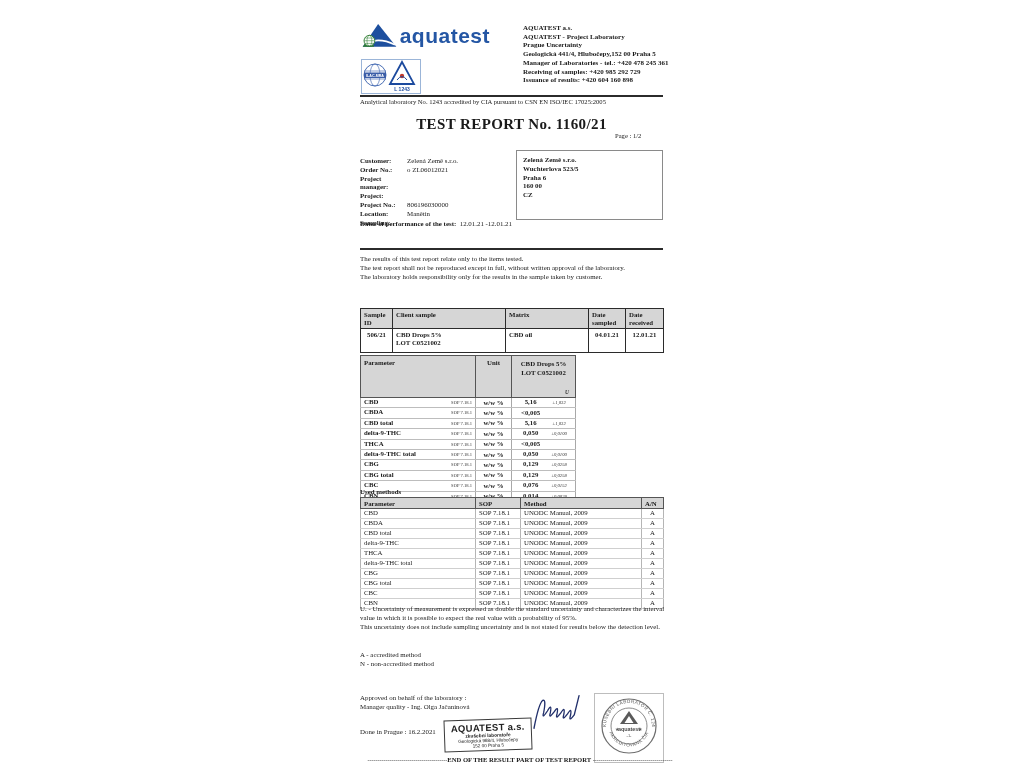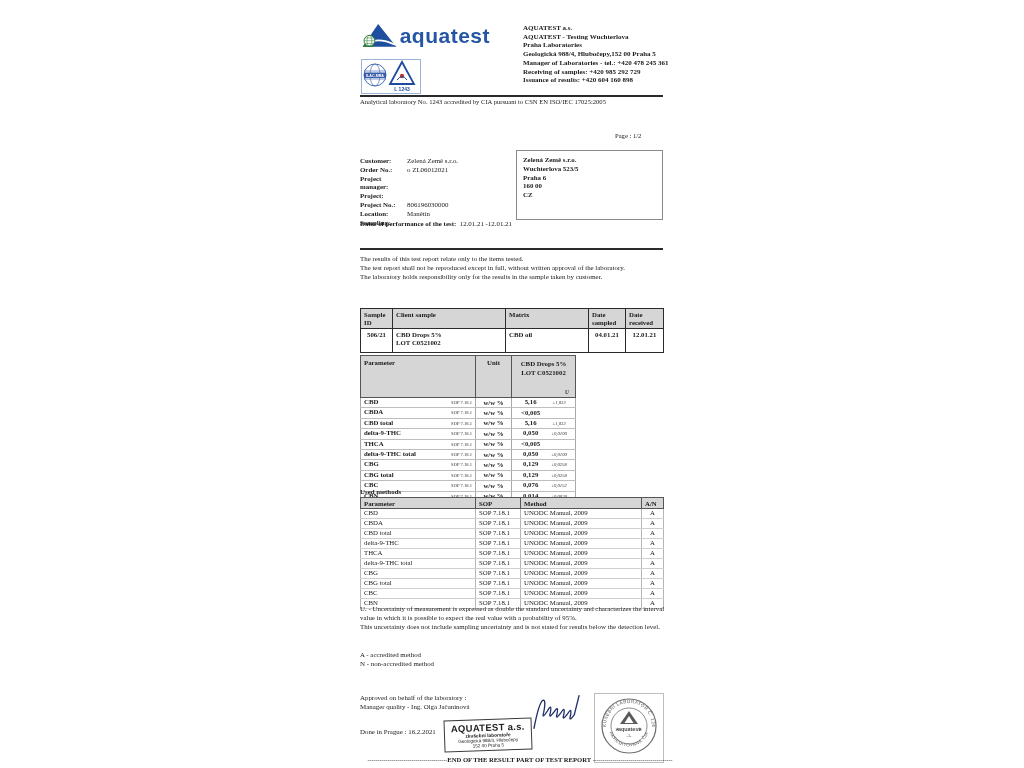--- a/index.html
+++ b/index.html
@@ -105,31 +105,32 @@
         <polygon points="41,3 53,25 29,25" fill="none" stroke="#1c4a9e" stroke-width="1.8"></polygon>
         <circle cx="41" cy="17" r="2.2" fill="#c0392b"></circle>
         <path d="M36,21 Q41,14 46,21" stroke="#1c4a9e" stroke-width="1" fill="none"></path>
         <text x="41" y="32" font-family="Liberation Sans, sans-serif" font-size="5" font-weight="bold" fill="#1c4a9e" text-anchor="middle">L 1243</text>
       </g>
     </svg>
   </div>
 
   <div class="abs contact">
     <div>AQUATEST a.s.</div>
-    <div>AQUATEST - Testing Wuchterlova</div>
-    <div>Praha Laboratories</div>
-    <div>Geologická 988/4, Hlubočepy,152 00 Praha 5</div>
+    <div>AQUATEST - Project Laboratory</div>
+    <div>Prague Uncertainty</div>
+    <div>Geologická 441/4, Hlubočepy,152 00 Praha 5</div>
     <div>Manager of Laboratories - tel.:  +420 478 245 361</div>
     <div>Receiving of samples: +420 985 292 729</div>
     <div>Issuance of results: +420 604 160 898</div>
   </div>
 
   <div class="abs hr1"></div>
   <div class="abs accr-line">Analytical laboratory No. 1243 accredited by CIA pursuant to CSN EN ISO/IEC 17025:2005</div>
 
+  <div class="abs title">TEST REPORT No.  1160/21</div>
   <div class="abs pagecount">Page :  1/2</div>
 
   <div class="abs cust">
     <div class="cust-row">
         <b>Customer:</b>
         <span>Zelená Země s.r.o.</span>
       </div>
     <div class="cust-row">
         <b>Order No.:</b>
         <span>o ZL06012021</span>

